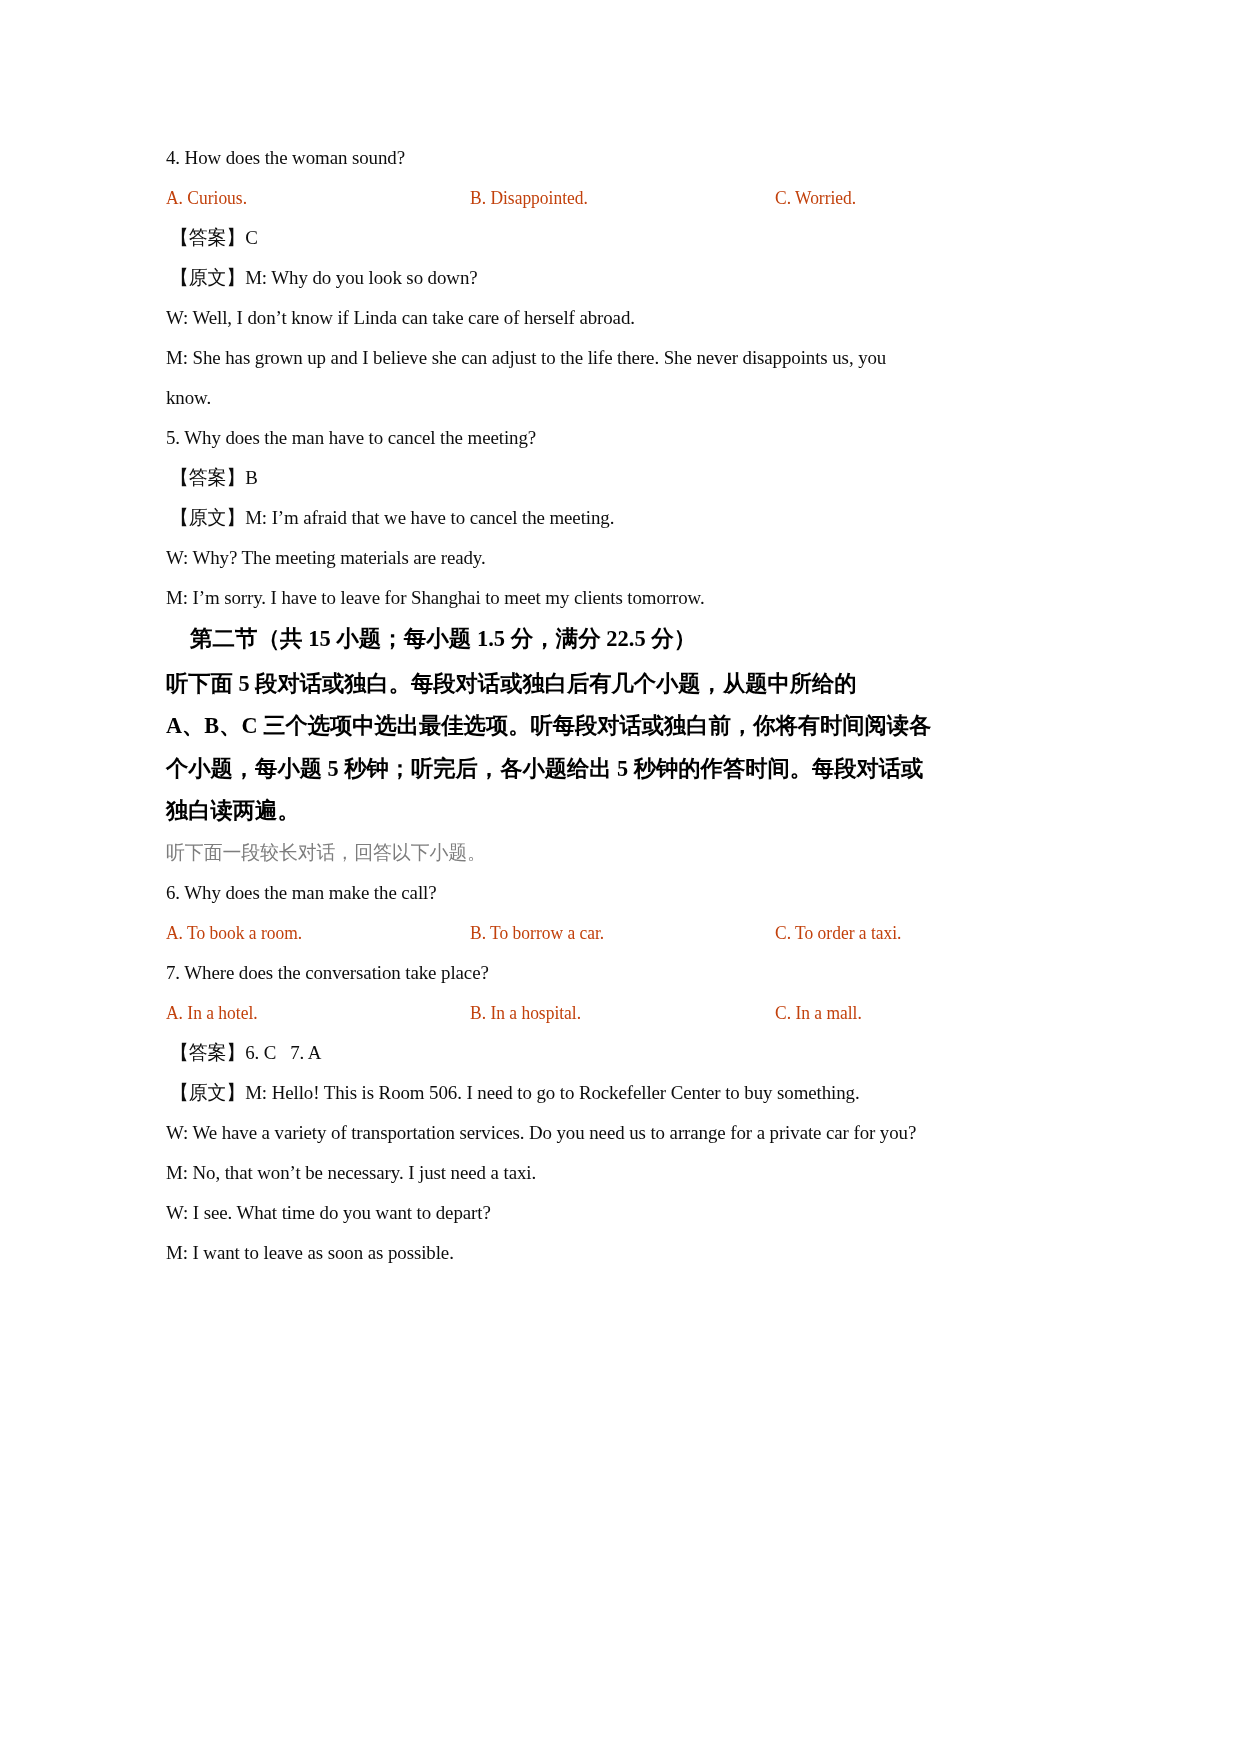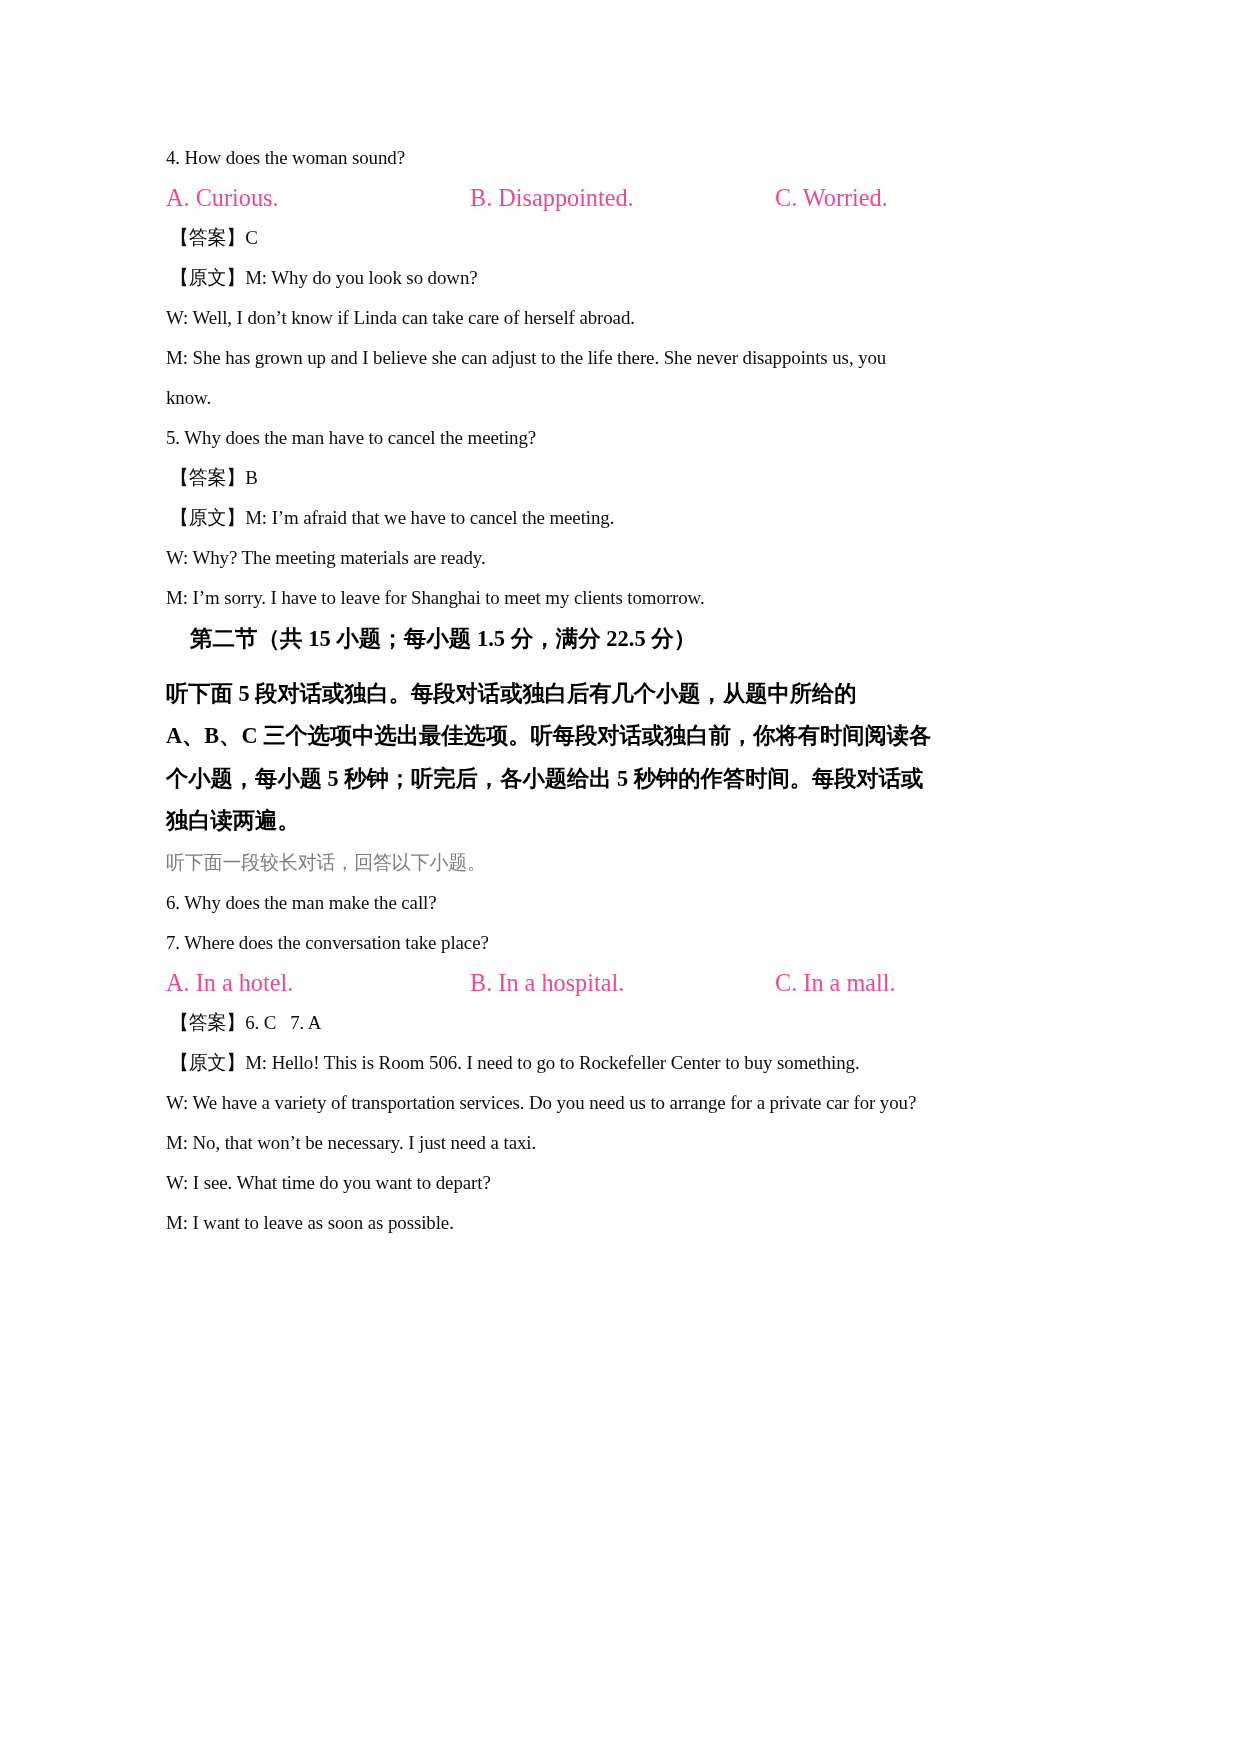--- a/index.html
+++ b/index.html
@@ -43,22 +43,22 @@
   }
   .line.gray {
     color: #7d7d7d;
   }
 
   
   .opts {
     position: relative;
     height: 40px;
     line-height: 40px;
-    font-size: 25px;
-    color: #ec4899;
+    font-size: 18px;
+    color: #c2410c;
   }
   .opts .o {
     position: absolute;
     top: 0;
     white-space: nowrap;
     transform: scaleX(0.97);
     transform-origin: left center;
   }
   .opts .oa { left: 0px; }
   .opts .ob { left: 304px; }
@@ -67,21 +67,21 @@
   
   .opt-stack .line { padding-left: 0; }
 
   
   .bold-block {
     font-size: 22.5px;
     line-height: 42.5px;
     font-weight: bold;
     color: #000000;
     letter-spacing: 0px;
-    margin-top: 12px;
+    margin-top: 2px;
   }
   .bold-block .bline {
     white-space: pre;
     transform: scaleX(0.99);
     transform-origin: left center;
   }
   .sec-head {
     font-size: 22.5px;
     line-height: 42.5px;
     font-weight: bold;
@@ -119,20 +119,25 @@
     <div class="bold-block">
       <div class="bline">听下面 5 段对话或独白。每段对话或独白后有几个小题，从题中所给的</div>
       <div class="bline">A、B、C 三个选项中选出最佳选项。听每段对话或独白前，你将有时间阅读各</div>
       <div class="bline">个小题，每小题 5 秒钟；听完后，各小题给出 5 秒钟的作答时间。每段对话或</div>
       <div class="bline">独白读两遍。</div>
     </div>
 
     <div class="line gray">听下面一段较长对话，回答以下小题。</div>
 
     <div class="line">6. Why does the man make the call?</div>
+    <div class="opts">
+      <span class="o oa">A. To book a room.</span>
+      <span class="o ob">B. To borrow a car.</span>
+      <span class="o oc">C. To order a taxi.</span>
+    </div>
 
     <div class="line">7. Where does the conversation take place?</div>
     <div class="opts">
       <span class="o oa">A. In a hotel.</span>
       <span class="o ob">B. In a hospital.</span>
       <span class="o oc">C. In a mall.</span>
     </div>
 
     <div class="line indent">【答案】6. C   7. A</div>
     <div class="line indent">【原文】M: Hello! This is Room 506. I need to go to Rockefeller Center to buy something.</div>

